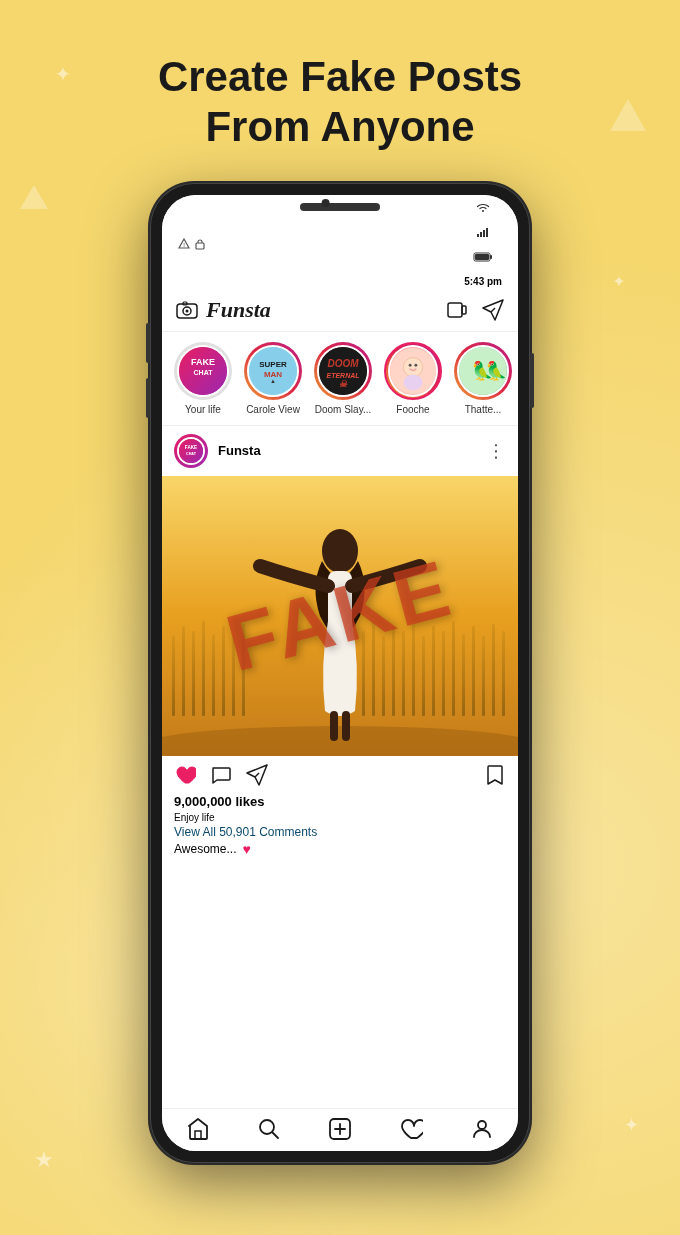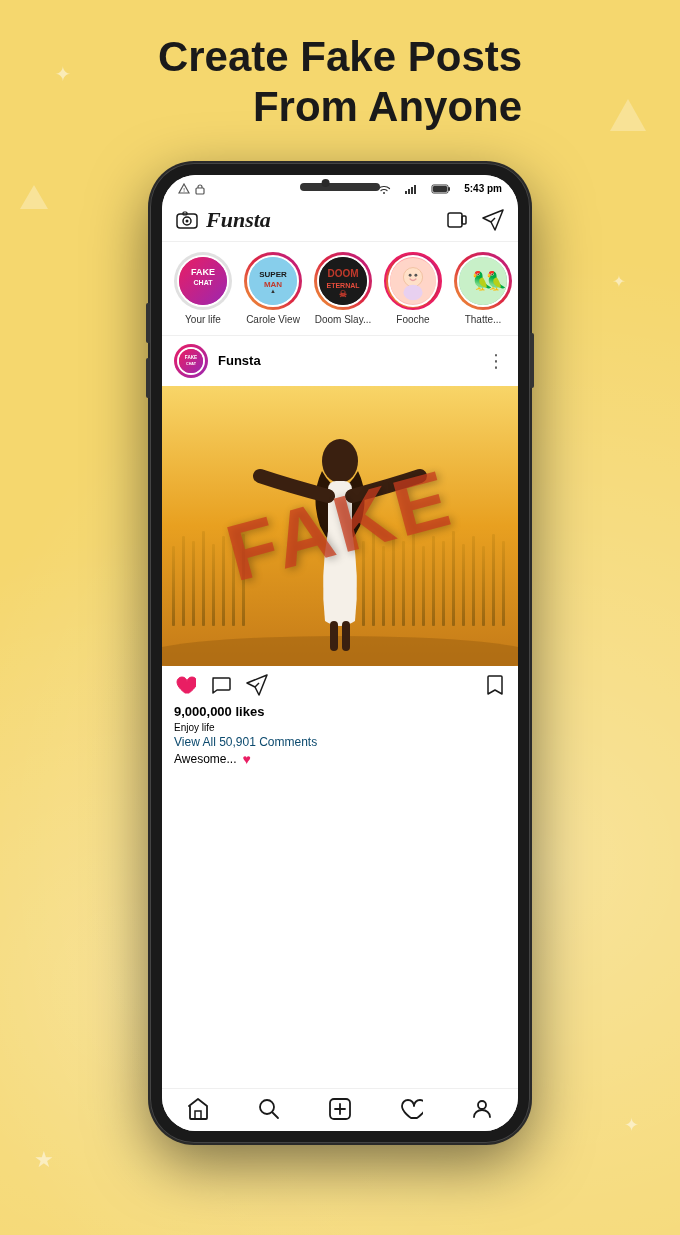--- a/index.html
+++ b/index.html
@@ -12,22 +12,22 @@
                         radial-gradient(circle at 20% 80%, rgba(255,255,255,0.2) 0%, transparent 40%);
       font-family: -apple-system, BlinkMacSystemFont, 'Segoe UI', sans-serif;
       display: flex;
       flex-direction: column;
       align-items: center;
       overflow: hidden;
       position: relative;
     }
 
     .heading-area {
-      text-align: right;
-      padding: 32px 40px 20px;
+      text-align: center;
+      padding: 52px 40px 20px;
       z-index: 2;
     }
 
     .main-heading {
       font-size: 42px;
       font-weight: 900;
       color: #1a1a1a;
       line-height: 1.2;
     }
 
@@ -102,23 +102,24 @@
     }
 
     .status-left {
       display: flex;
       gap: 4px;
       align-items: center;
     }
 
     .status-right {
       display: flex;
-      align-items: flex-start;
+      align-items: center;
       gap: 13px;
       font-size: 10px;
+      flex-direction: column;
     }
 
     
     .app-header {
       display: flex;
       align-items: center;
       justify-content: space-between;
       padding: 8px 14px;
       border-bottom: 1px solid #efefef;
       background: #fff;
@@ -212,20 +213,21 @@
       color: #333;
       text-align: center;
     }
 
     .story-avatar.doom {
       background: #1a1a1a;
       font-size: 9px;
       color: #c0392b;
       text-align: right;
       font-weight: 900;
+      font-style: italic;
     }
 
     .story-avatar.baby {
       background: linear-gradient(135deg, #ff9a9e, #fad0c4);
     }
 
     .story-avatar.birds {
       background: linear-gradient(135deg, #a8e6cf, #7fbc8c);
     }
 

